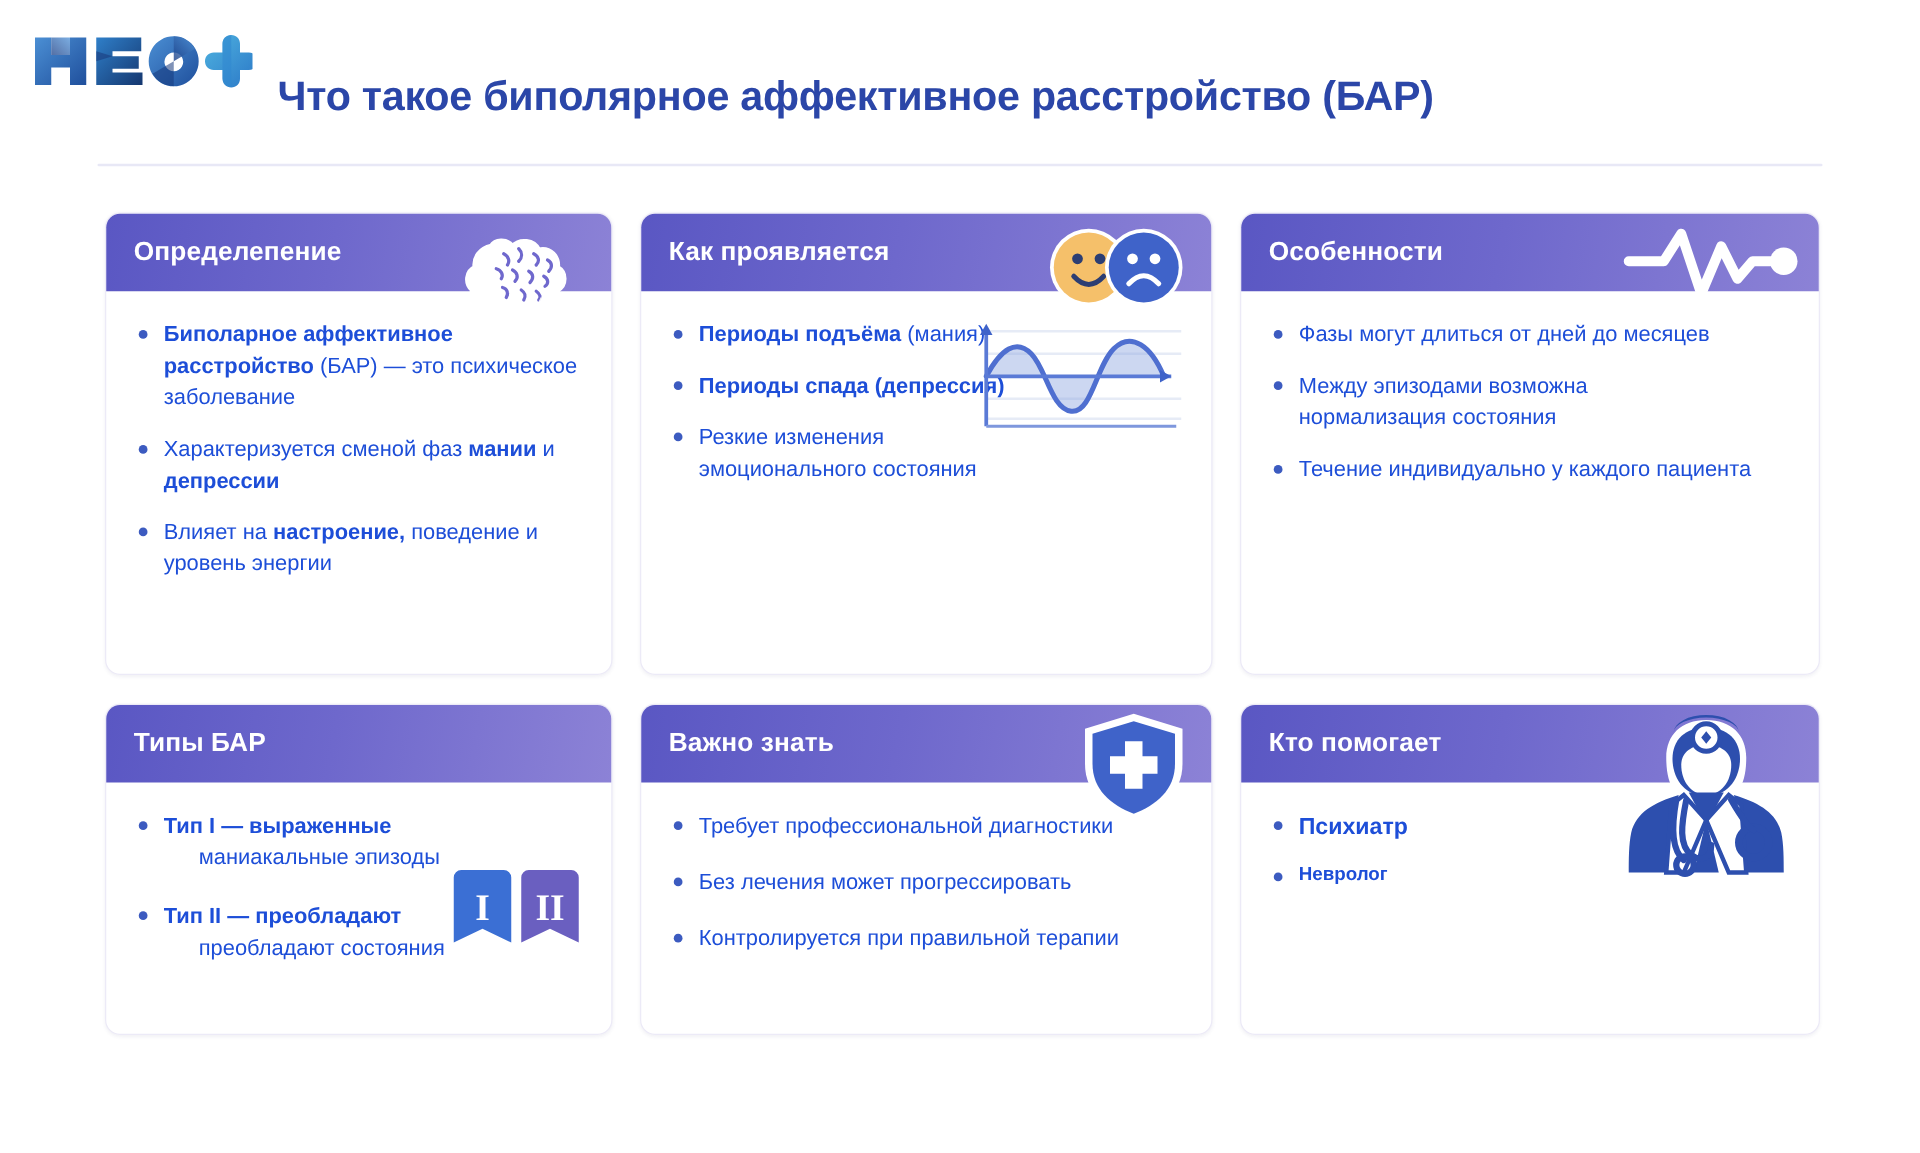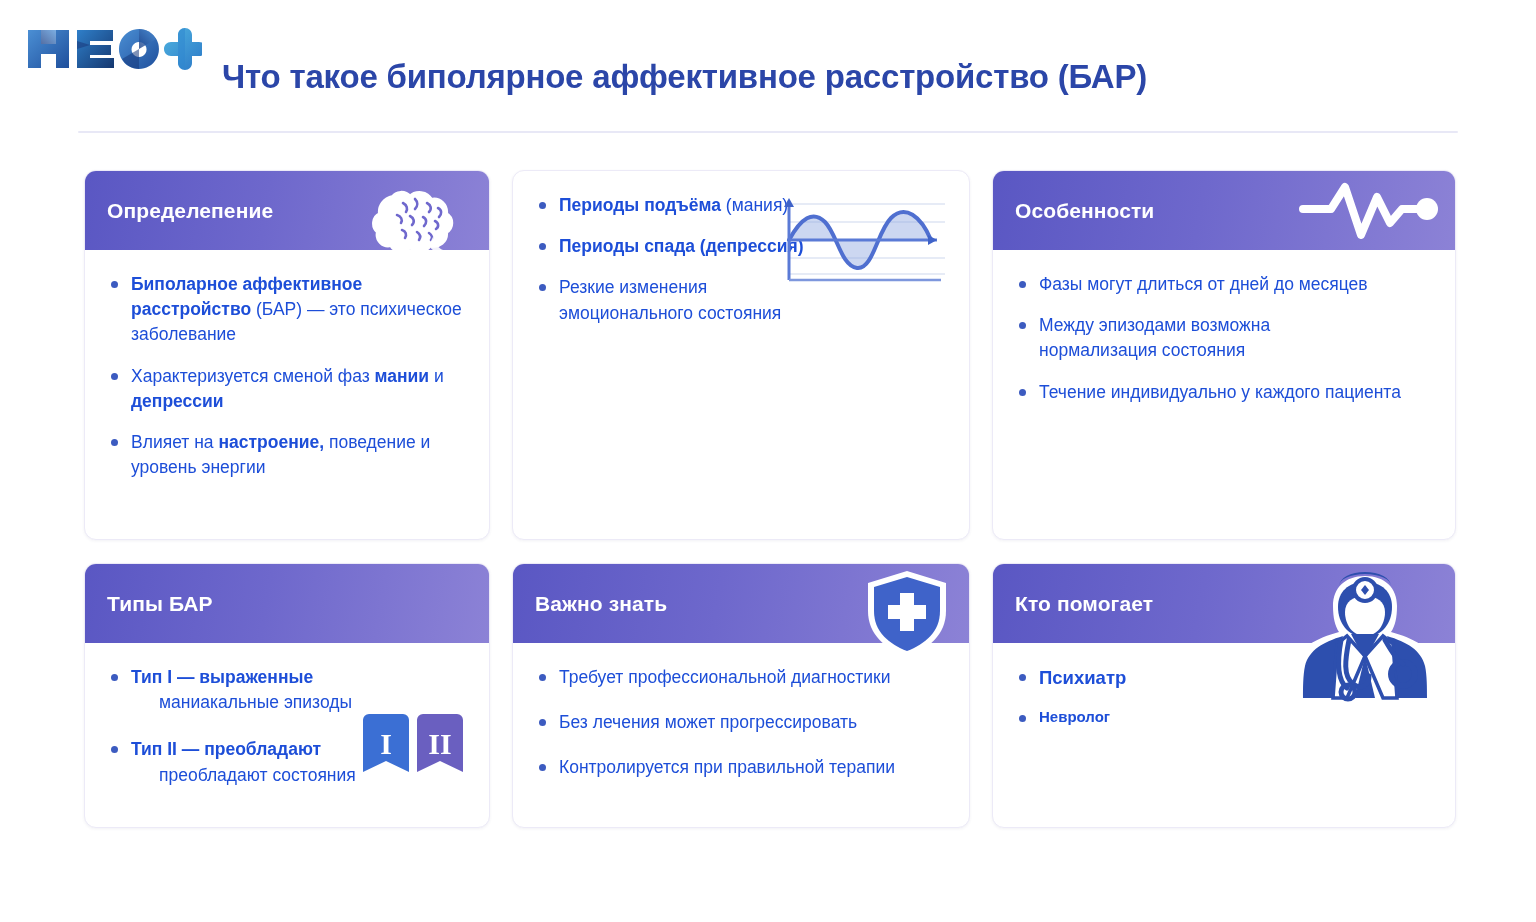--- a/index.html
+++ b/index.html
@@ -38,21 +38,21 @@
   .card{
     position:relative;
     background:#ffffff;
     border:1px solid #eceaf7;
     border-radius:12px;
     box-shadow:0 1px 3px rgba(60,50,120,.07);
     overflow:visible;
   }
   .card-head{
     position:relative;
-    height:79px;
+    height:62px;
     border-radius:11px 11px 0 0;
     background:linear-gradient(100deg,#5a57c3 0%,#6e68cc 45%,#8c82d6 100%);
     display:flex;align-items:center;
     padding:0 22px;
     overflow:visible;
   }
   .card-title{
     color:#ffffff;font-size:21px;font-weight:700;letter-spacing:.1px;
     position:relative;z-index:3;
   }
@@ -171,20 +171,37 @@
           <span class="reg">Характеризуется сменой фаз </span><b>мании</b><span class="reg"> и </span><b>депрессии</b>
         </li>
         <li>
           <span class="reg">Влияет на </span><b>настроение,</b><span class="reg"> поведение и уровень энергии</span>
         </li>
       </ul>
     </div>
   </div>
 
   <div class="card">
+    <div class="card-head">
+      <span class="card-title">Как проявляется</span>
+      <span class="icon-abs faces-ic">
+        <svg width="122" height="66" viewBox="0 0 122 66">
+          <circle cx="40" cy="33" r="31" fill="#ffffff"></circle>
+          <circle cx="40" cy="33" r="28" fill="#f5c06a"></circle>
+          <circle cx="31" cy="26" r="4.3" fill="#2c3e73"></circle>
+          <circle cx="49" cy="26" r="4.3" fill="#2c3e73"></circle>
+          <path d="M28 40 q12 13 24 0" fill="none" stroke="#2c3e73" stroke-width="4" stroke-linecap="round"></path>
+          <circle cx="84" cy="33" r="31" fill="#ffffff"></circle>
+          <circle cx="84" cy="33" r="28" fill="#3f63c9"></circle>
+          <circle cx="75" cy="26" r="4.3" fill="#ffffff"></circle>
+          <circle cx="93" cy="26" r="4.3" fill="#ffffff"></circle>
+          <path d="M72 46 q12 -13 24 0" fill="none" stroke="#ffffff" stroke-width="4" stroke-linecap="round"></path>
+        </svg>
+      </span>
+    </div>
     <div class="card-body">
       <ul class="bullets">
         <li>
           <b>Периоды подъёма</b><span class="reg"> (мания)</span>
         </li>
         <li>
           <b>Периоды спада (депрессия)</b>
         </li>
         <li style="max-width:260px">
           <span class="reg">Резкие изменения эмоционального состояния</span>

